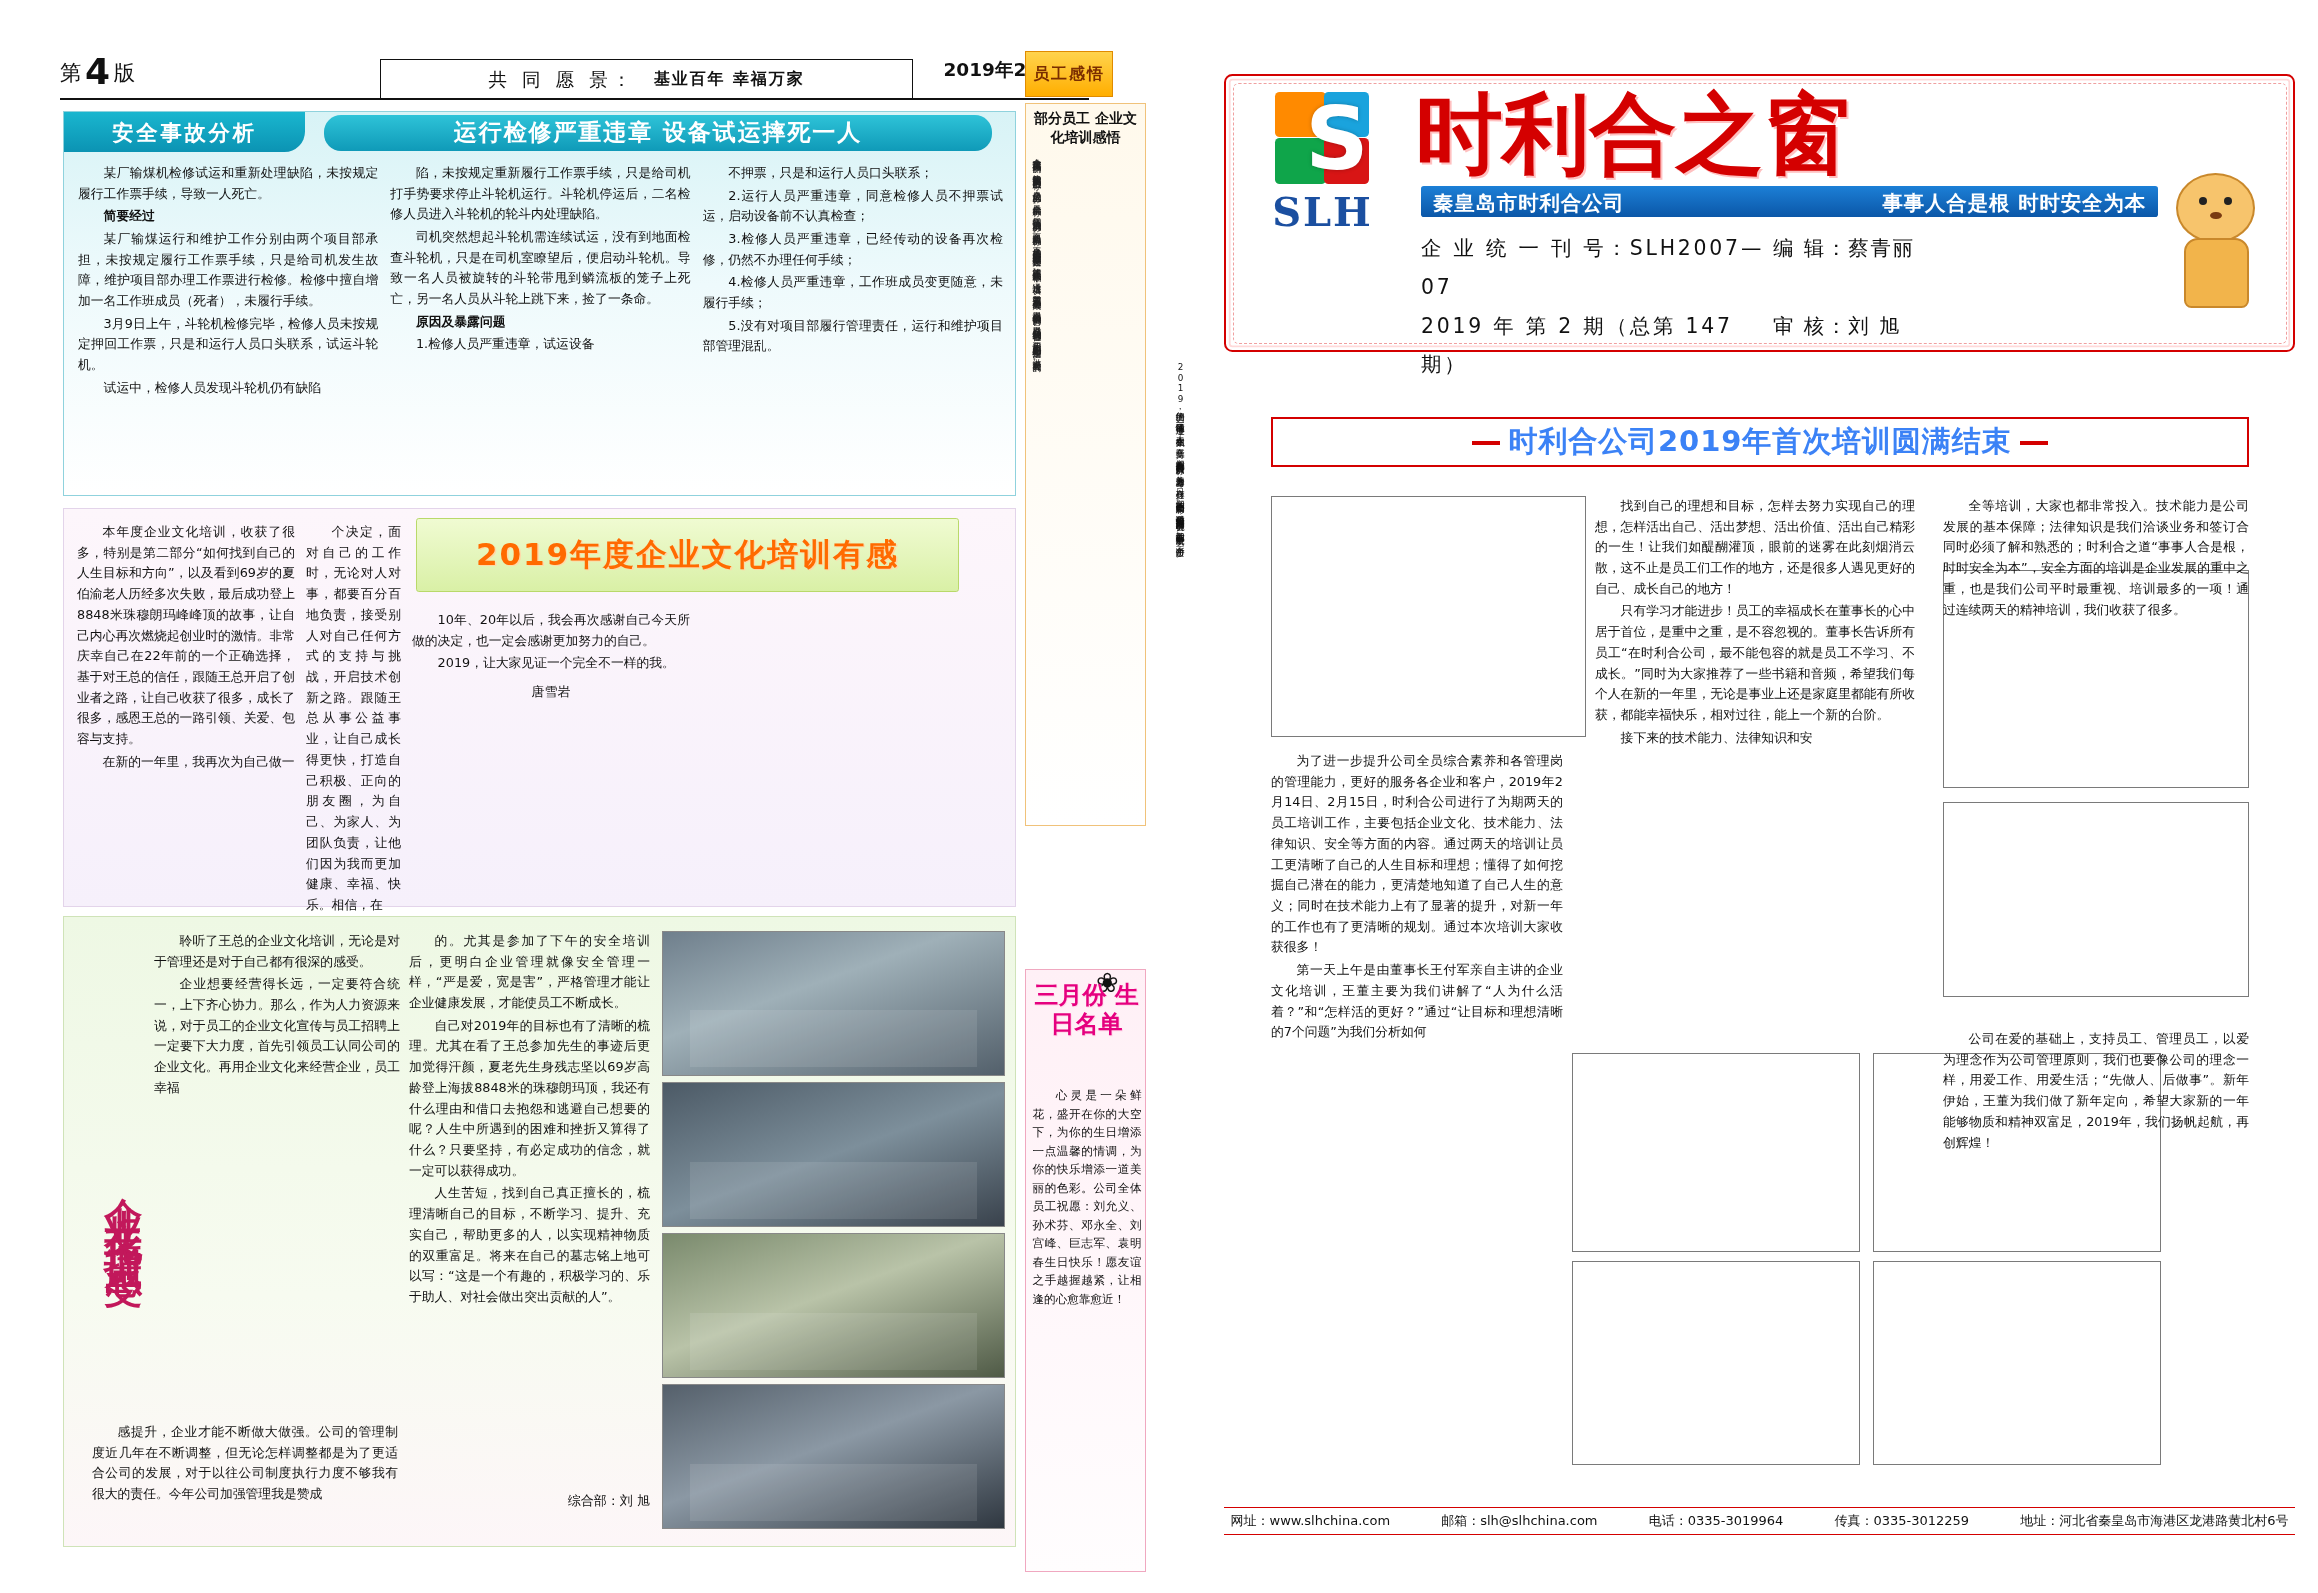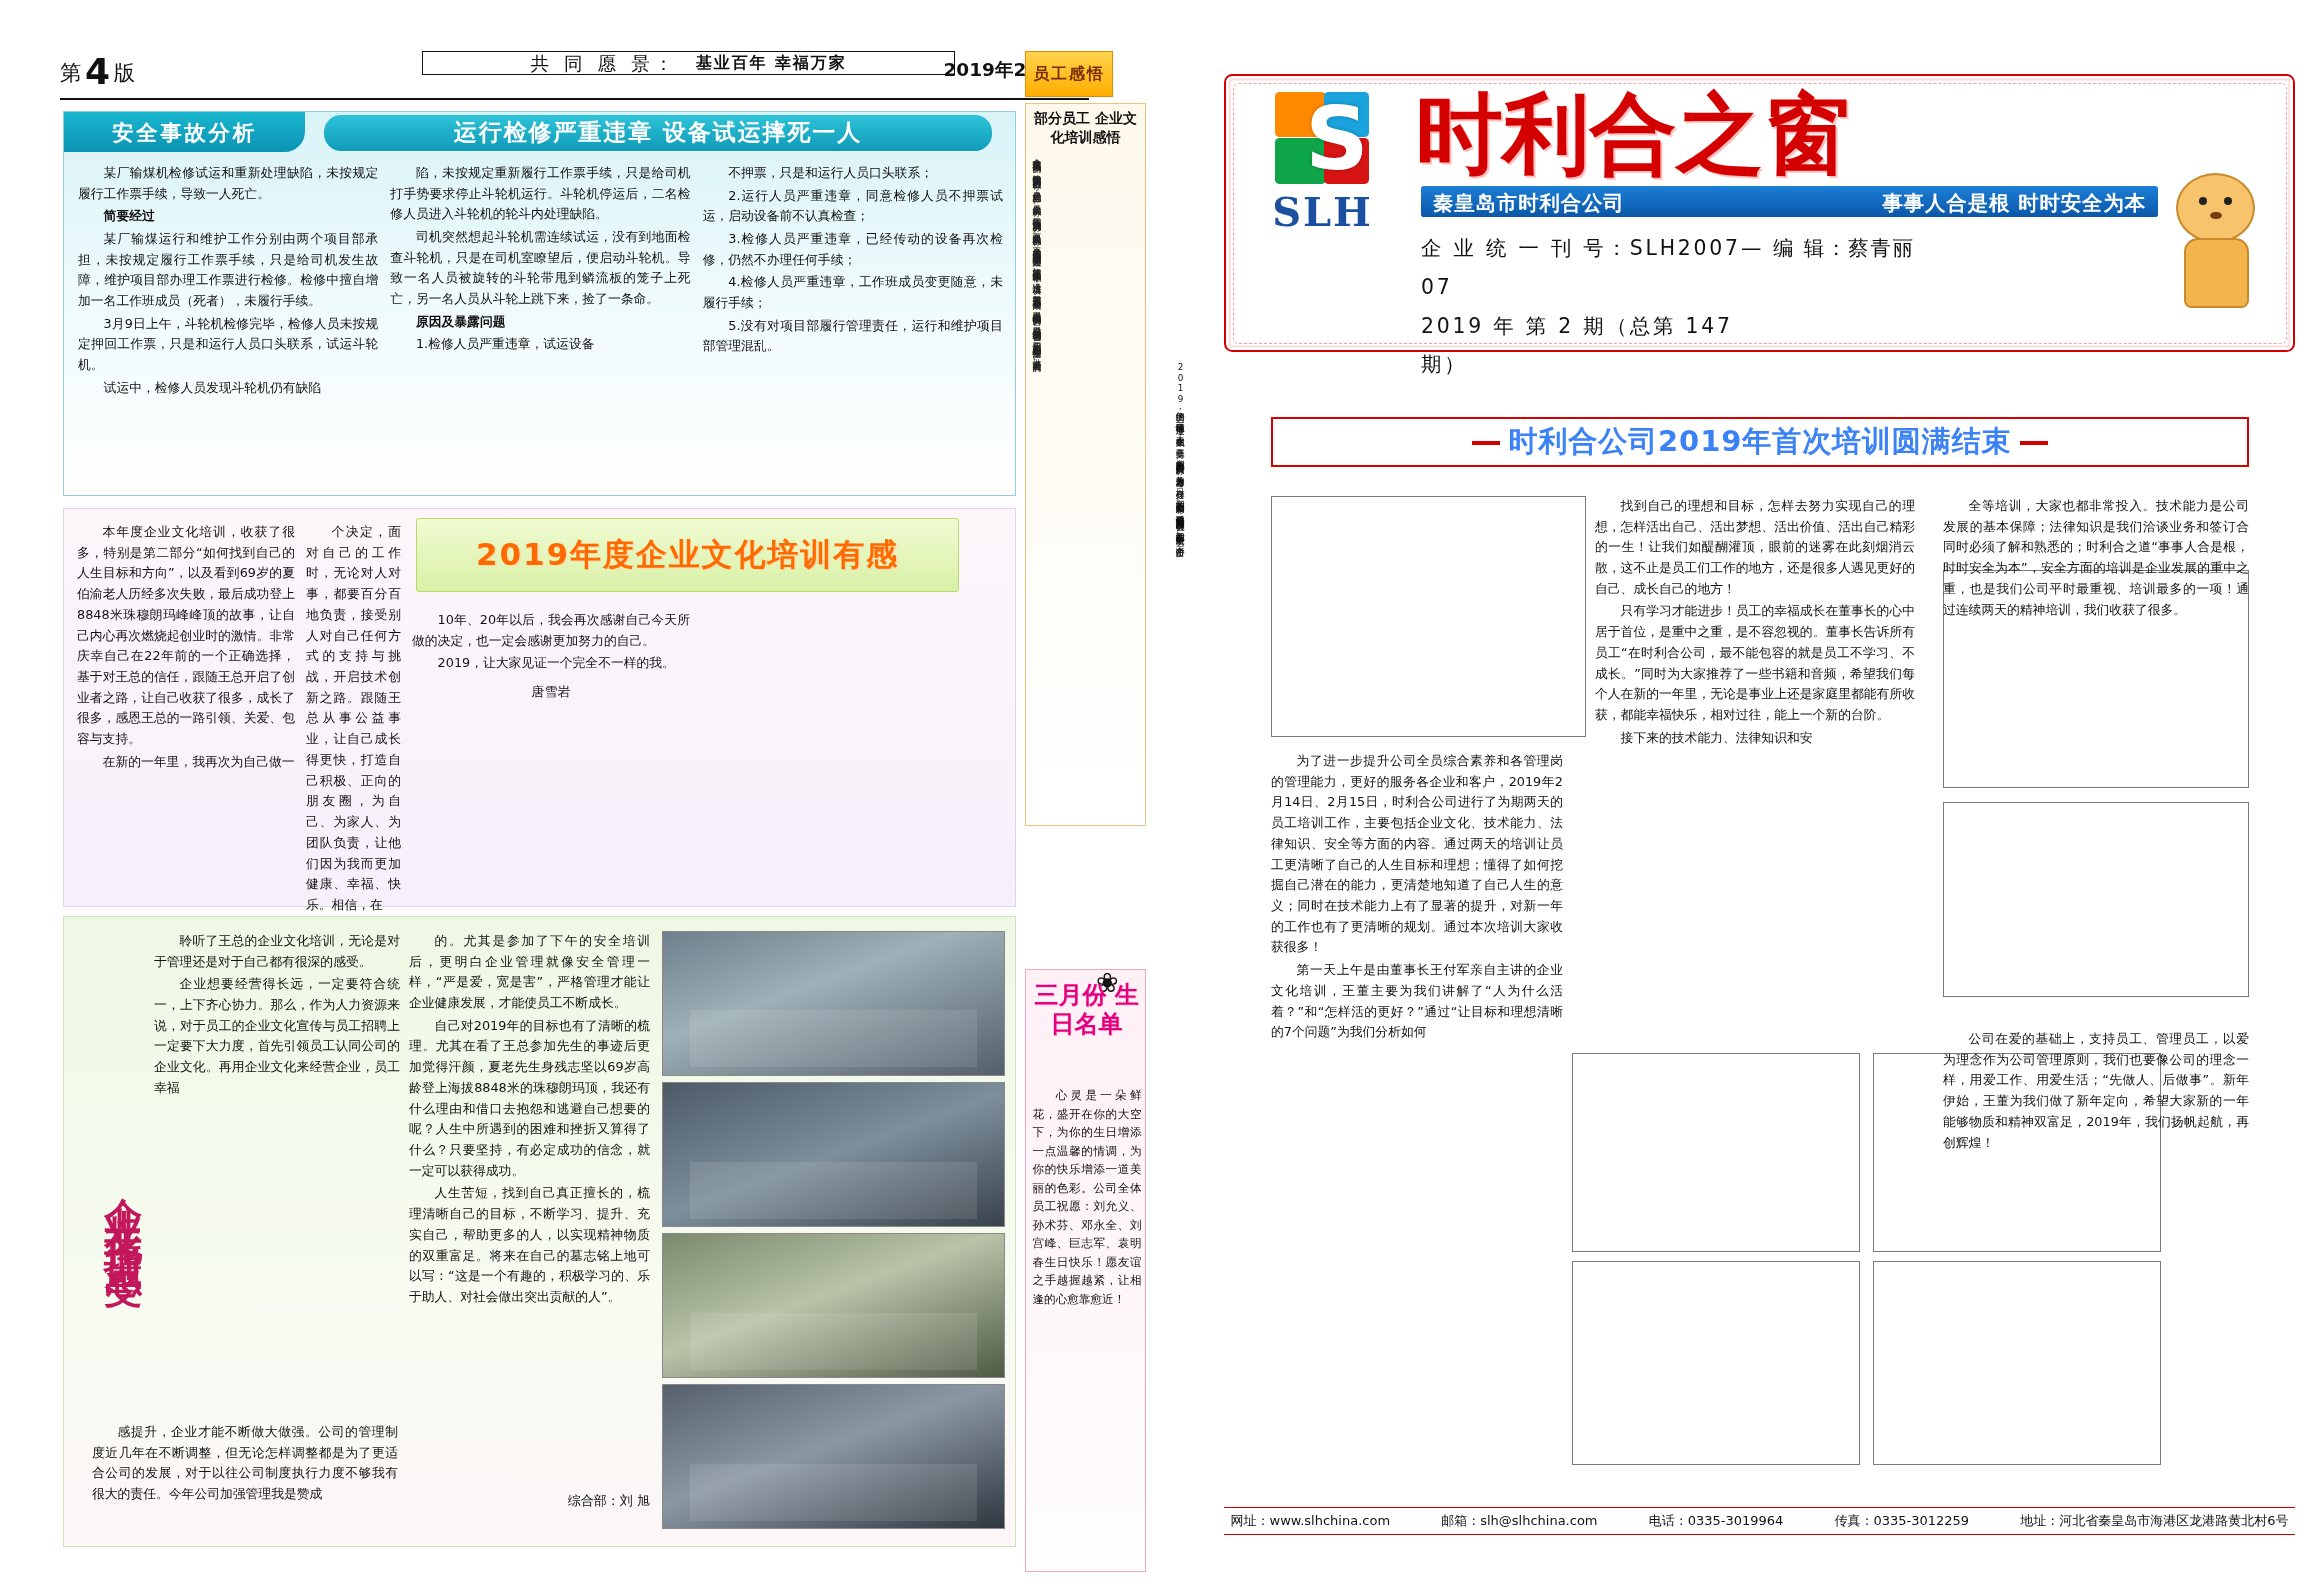--- a/index.html
+++ b/index.html
@@ -13,21 +13,21 @@
     overflow: hidden;
   }
   .page { position:absolute; inset:0; }
 
   
   .left-page { position:absolute; left:0; top:0; width:1131px; height:1594px; background:#fff; }
 
   .masthead-left { position:absolute; left:60px; top:51px; width:1029px; height:42px; }
   .pg-num-wrap { position:absolute; left:0; top:0; font-size:21.3px; letter-spacing:0.9px; color:#111; }
   .pg-num-big { font-size:36px; font-weight:bold; vertical-align:-3.7px; margin:0 2.8px; }
-  .slogan-box { position:absolute; left:320px; top:0px; width:533px; height:24px; border:1.4px solid #111; display:flex; align-items:center; justify-content:center; gap:18.5px;margin-left:42px; }
+  .slogan-box { position:absolute; left:320px; top:8px; width:533px; height:41px; border:1.4px solid #111; display:flex; align-items:center; justify-content:center; gap:18.5px; }
   .slogan-label { font-size:18.5px; letter-spacing:4.6px; }
   .slogan-text { font-size:16px; font-weight:bold; letter-spacing:1.9px; }
   .issue-date { position:absolute; right:0px; top:5.6px; font-size:18.5px; font-weight:bold; }
 
   .rule-left { position:absolute; left:60px; top:98px; width:1029px; height:2.3px; background:#111; }
 
   
   .box-safety {
     position:absolute; left:63px; top:111px; width:953px; height:385px;
     background: linear-gradient(180deg,#d8f3f6 0%, #eefafc 45%, #ffffff 100%);
@@ -367,20 +367,21 @@
       <span>事事人合是根  时时安全为本</span>
     </div>
 
     <div class="np-meta">
       <div class="row">
         <span class="k"><span>企 业 统 一 刊 号：</span><span>SLH2007—07</span></span>
         <span class="k2"><span>编 辑：</span><span>蔡青丽</span></span>
       </div>
       <div class="row">
         <span class="k">2019 年  第 2 期（总第 147 期）</span>
+        <span class="k2"><span>审 核：</span><span>刘 旭</span></span>
       </div>
     </div>
 
     <div class="mascot">
       <div class="mane"></div>
       <div class="head"></div>
       <div class="eye l"></div>
       <div class="eye r"></div>
       <div class="nose"></div>
       <div class="body"></div>

